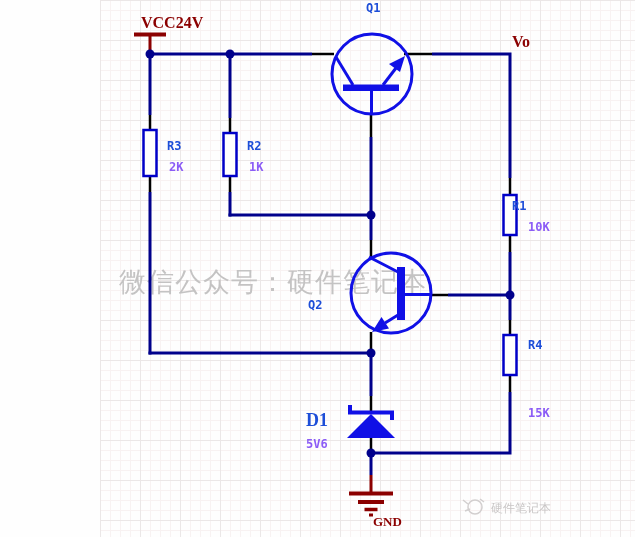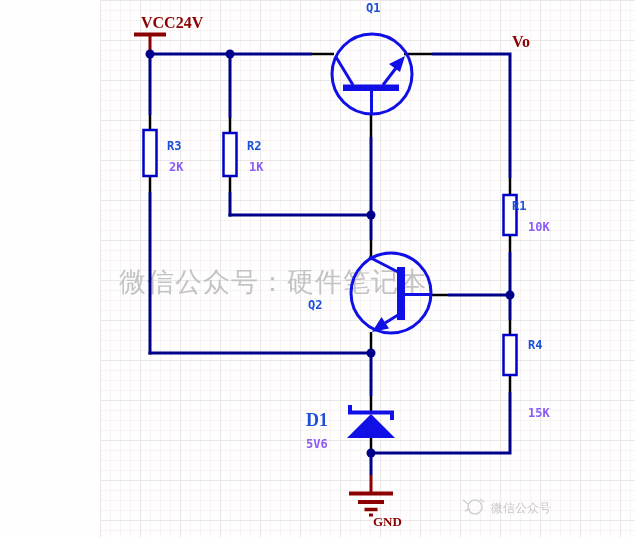--- a/index.html
+++ b/index.html
@@ -143,14 +143,14 @@
 
   <span class="lbl des" style="left:512px;top:200px;">R1</span>
   <span class="lbl val" style="left:528px;top:221px;">10K</span>
 
   <span class="lbl des" style="left:528px;top:339px;">R4</span>
   <span class="lbl val" style="left:528px;top:359px;margin-top:48px;">15K</span>
 
   <span class="lbl des" style="left:306px;top:411px;font-size:18px;font-family:'Liberation Serif','DejaVu Serif',serif;">D1</span>
   <span class="lbl val" style="left:306px;top:438px;">5V6</span>
 
-  <span class="logo-text">微信公众号</span>
+  <span class="logo-text">硬件笔记本</span>
 </div>
 
 </body></html>

